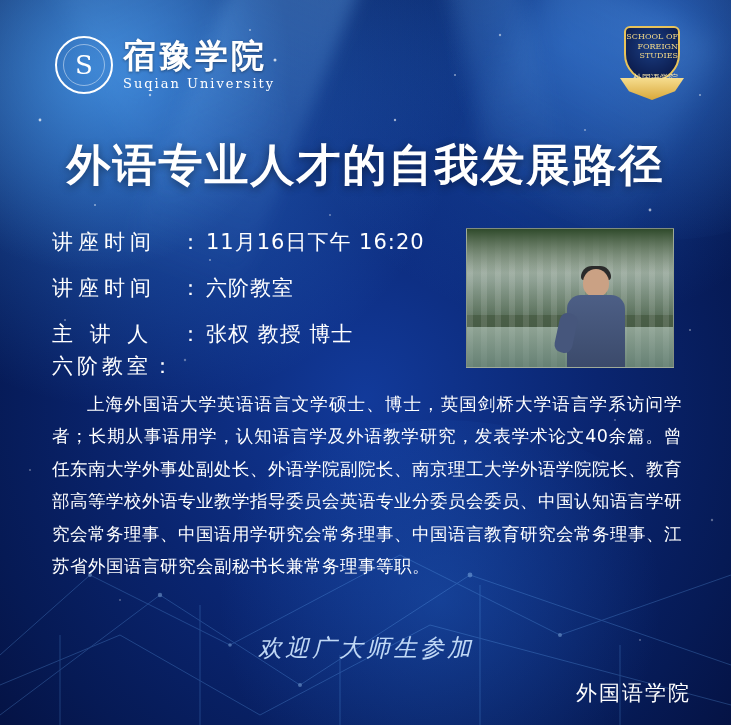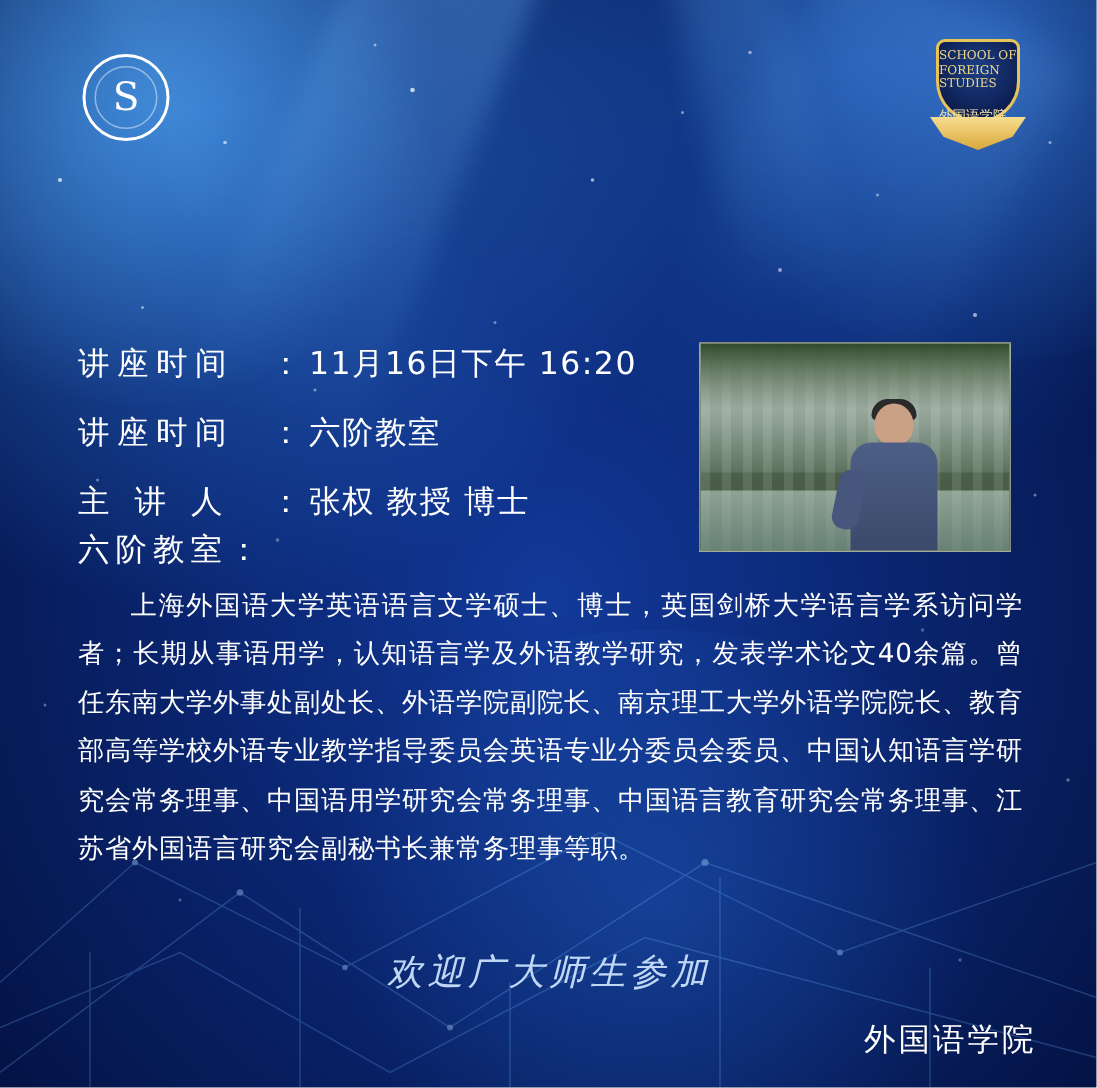--- a/index.html
+++ b/index.html
@@ -92,21 +92,21 @@
     font-size: 13px;
     letter-spacing: 2px;
     margin-top: 3px;
   }
   .emblem {
     position: absolute;
     right: 42px;
     top: 26px;
     width: 74px;
     height: 86px;
-    text-align: left;
+    text-align: right;
   }
   .emblem .shield {
     width: 56px; height: 56px;
     margin: 0 auto;
     background: radial-gradient(circle at 50% 35%, #1b3f86 0%, #0d1f52 70%);
     border: 2px solid #e8c35a;
     border-radius: 6px 6px 28px 28px;
     color: #f3d888;
     font-size: 8px;
     line-height: 1.2;
@@ -313,30 +313,35 @@
       <circle cx="90" cy="60" r="2"></circle>
         <circle cx="560" cy="120" r="2"></circle>
         <circle cx="230" cy="130" r="1.8"></circle>
     </g>
   </svg>
 
   <div class="logo-wrap">
     <div class="logo-mark">
       <span>S</span>
     </div>
+    <div>
+      <div class="logo-text-cn">宿豫学院</div>
+      <div class="logo-text-en">Suqian  University</div>
+    </div>
   </div>
 
   <div class="emblem">
     <div class="shield">
       <span>SCHOOL OF FOREIGN STUDIES</span>
       <span class="cn">外国语学院</span>
     </div>
     <div class="ribbon"></div>
   </div>
 
+  <div class="title">外语专业人才的自我发展路径</div>
 
   <div class="photo">
     <div class="falls"></div>
     <div class="falls2"></div>
     <div class="trees"></div>
     <div class="water"></div>
     <div class="person">
       <div class="hair"></div>
       <div class="head"></div>
       <div class="body"></div>

